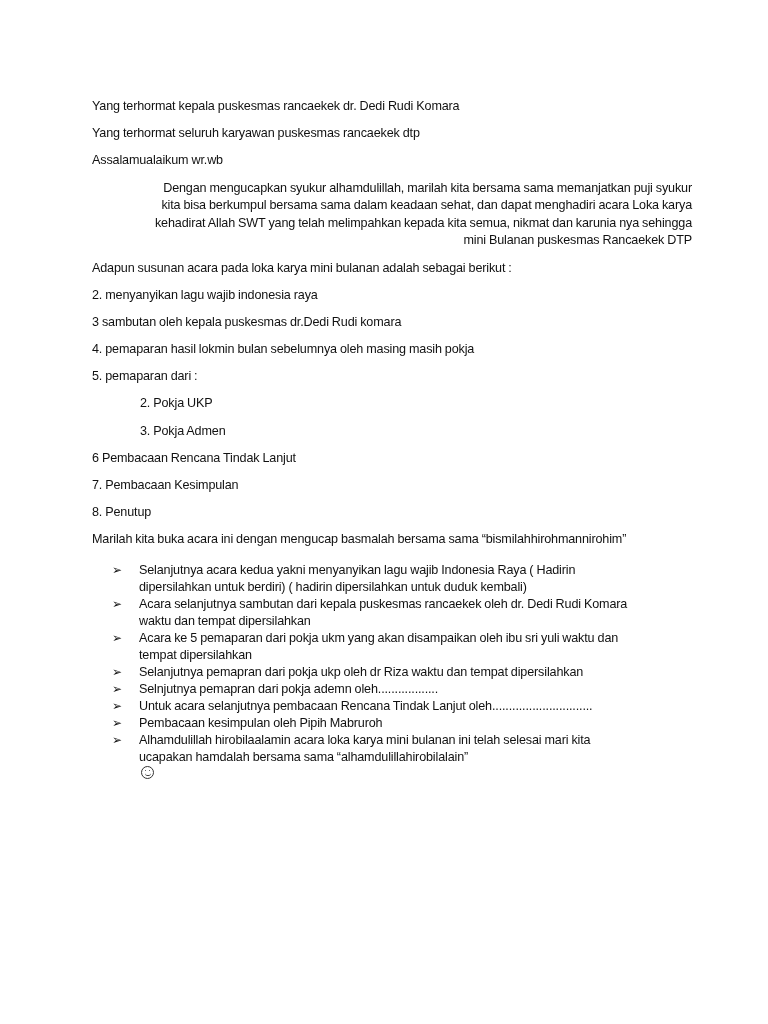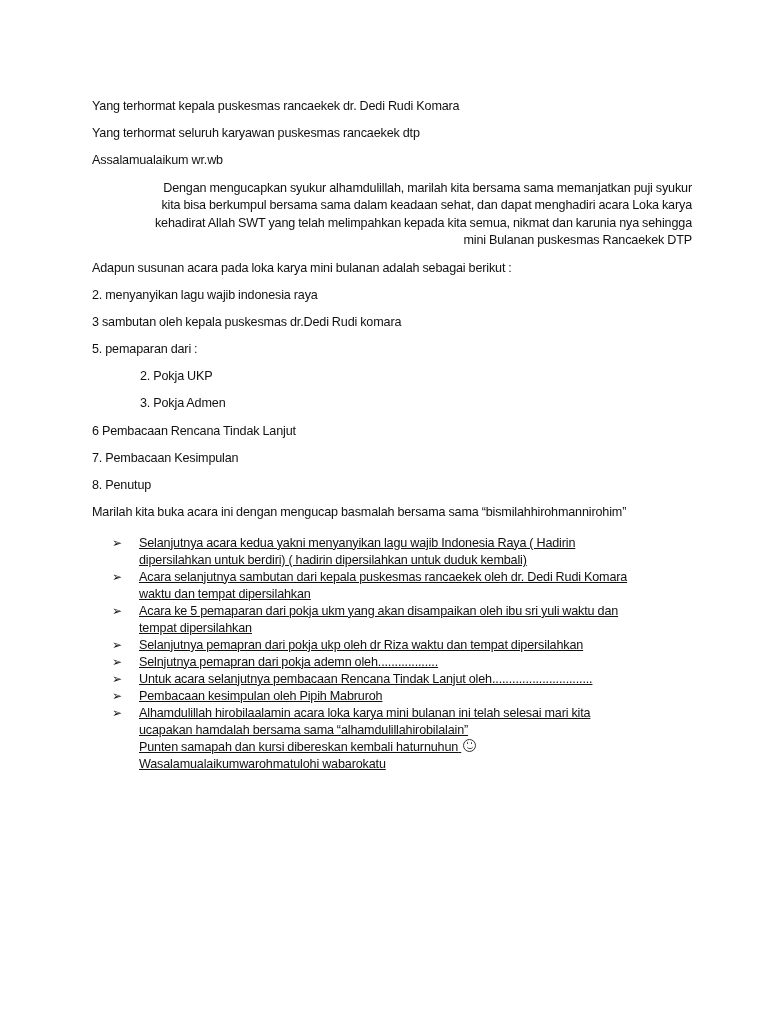--- a/index.html
+++ b/index.html
@@ -37,21 +37,21 @@
     .bullets {
       margin: 0;
       padding: 0;
       list-style: none;
     }
     .bullet {
       position: relative;
       padding-left: 47px;
       line-height: 17px;
     }
-    .bullet .ln { display: block; white-space: nowrap; text-decoration: underline; }
+    .bullet .ln { display: block; white-space: nowrap; }
     .bullet-icon {
       position: absolute;
       left: 20px;
       top: 0;
       font-size: 12px;
       line-height: 17px;
     }
     .smiley {
       display: inline-block;
       width: 11px;
@@ -92,20 +92,21 @@
     <span class="ln">Dengan mengucapkan syukur alhamdulillah, marilah kita bersama sama memanjatkan puji syukur</span>
     <span class="ln">kita bisa berkumpul bersama sama dalam keadaan sehat, dan dapat menghadiri acara Loka karya</span>
     <span class="ln">kehadirat Allah SWT yang telah melimpahkan kepada kita semua, nikmat dan karunia nya sehingga</span>
     <span class="ln">mini Bulanan puskesmas Rancaekek DTP</span>
   </p>
 
   <p class="para">Adapun susunan acara pada loka karya mini bulanan adalah sebagai berikut :</p>
 
   <p class="para">2. menyanyikan lagu wajib indonesia raya</p>
   <p class="para">3 sambutan oleh kepala puskesmas dr.Dedi Rudi komara</p>
+  <p class="para">4. pemaparan hasil lokmin bulan sebelumnya oleh masing masih pokja</p>
   <p class="para">5. pemaparan dari  :</p>
 
   <p class="para sub">2. Pokja UKP</p>
   <p class="para sub">3. Pokja Admen</p>
 
   <p class="para">6 Pembacaan Rencana Tindak Lanjut</p>
   <p class="para">7. Pembacaan Kesimpulan</p>
   <p class="para">8. Penutup</p>
 
   <p class="para" style="margin-bottom:13px;">Marilah kita buka acara ini dengan mengucap basmalah bersama sama “bismilahhirohmannirohim”</p>
@@ -139,18 +140,17 @@
       <span class="ln">Untuk acara selanjutnya pembacaan Rencana Tindak Lanjut oleh..............................</span>
     </li>
     <li class="bullet">
       <span class="bullet-icon">➢</span>
       <span class="ln">Pembacaan kesimpulan oleh Pipih Mabruroh</span>
     </li>
     <li class="bullet">
       <span class="bullet-icon">➢</span>
       <span class="ln">Alhamdulillah hirobilaalamin acara loka karya mini bulanan ini telah selesai mari kita</span>
       <span class="ln">ucapakan hamdalah bersama sama “alhamdulillahirobilalain”</span>
-      <span class="ln"><span>Punten samapah dan kursi dibereskan kembali haturnuhun</span> <span class="smiley"></span></span>
-      <span class="ln">Wasalamualaikumwarohmatulohi wabarokatu</span>
+      <span class="ln"> <span class="smiley"></span></span>
     </li>
   </ul>
 
 </div>
 
 </body></html>

